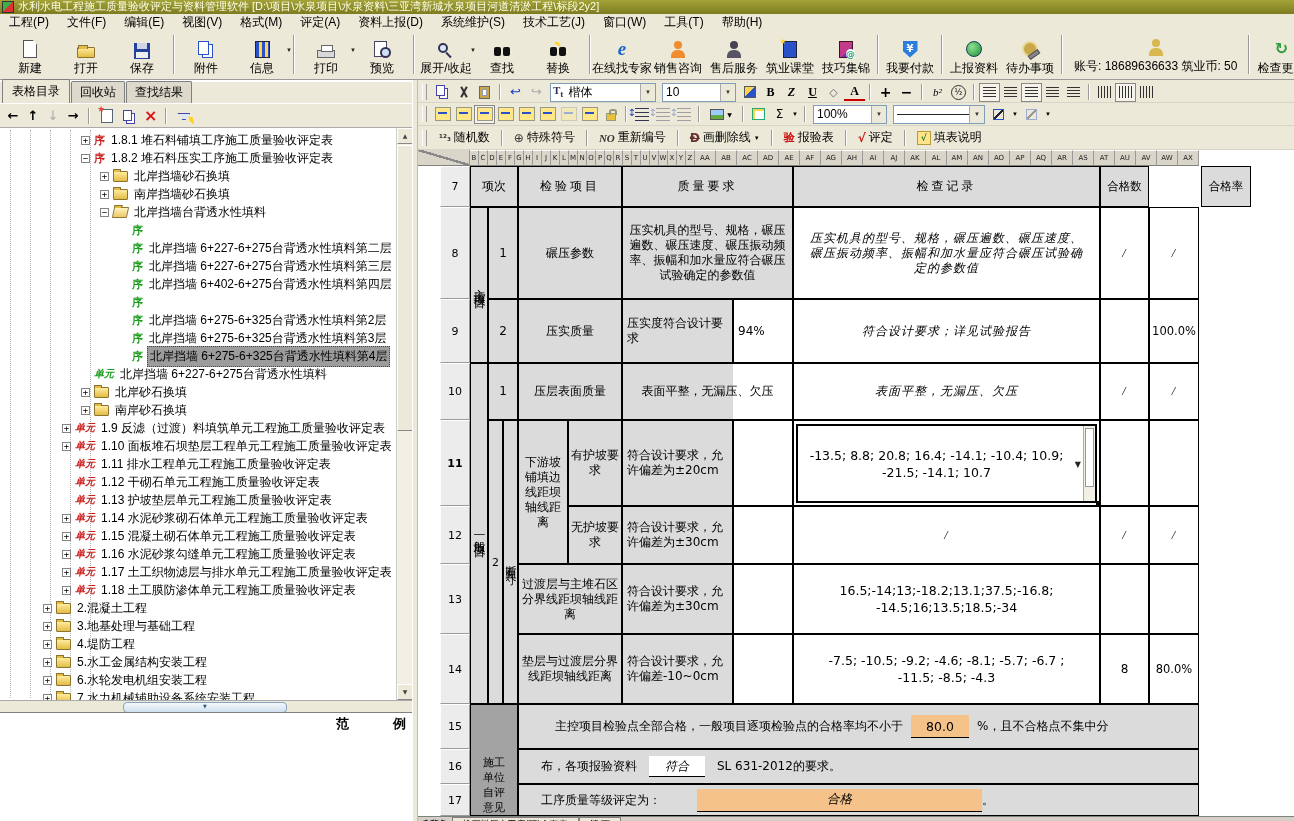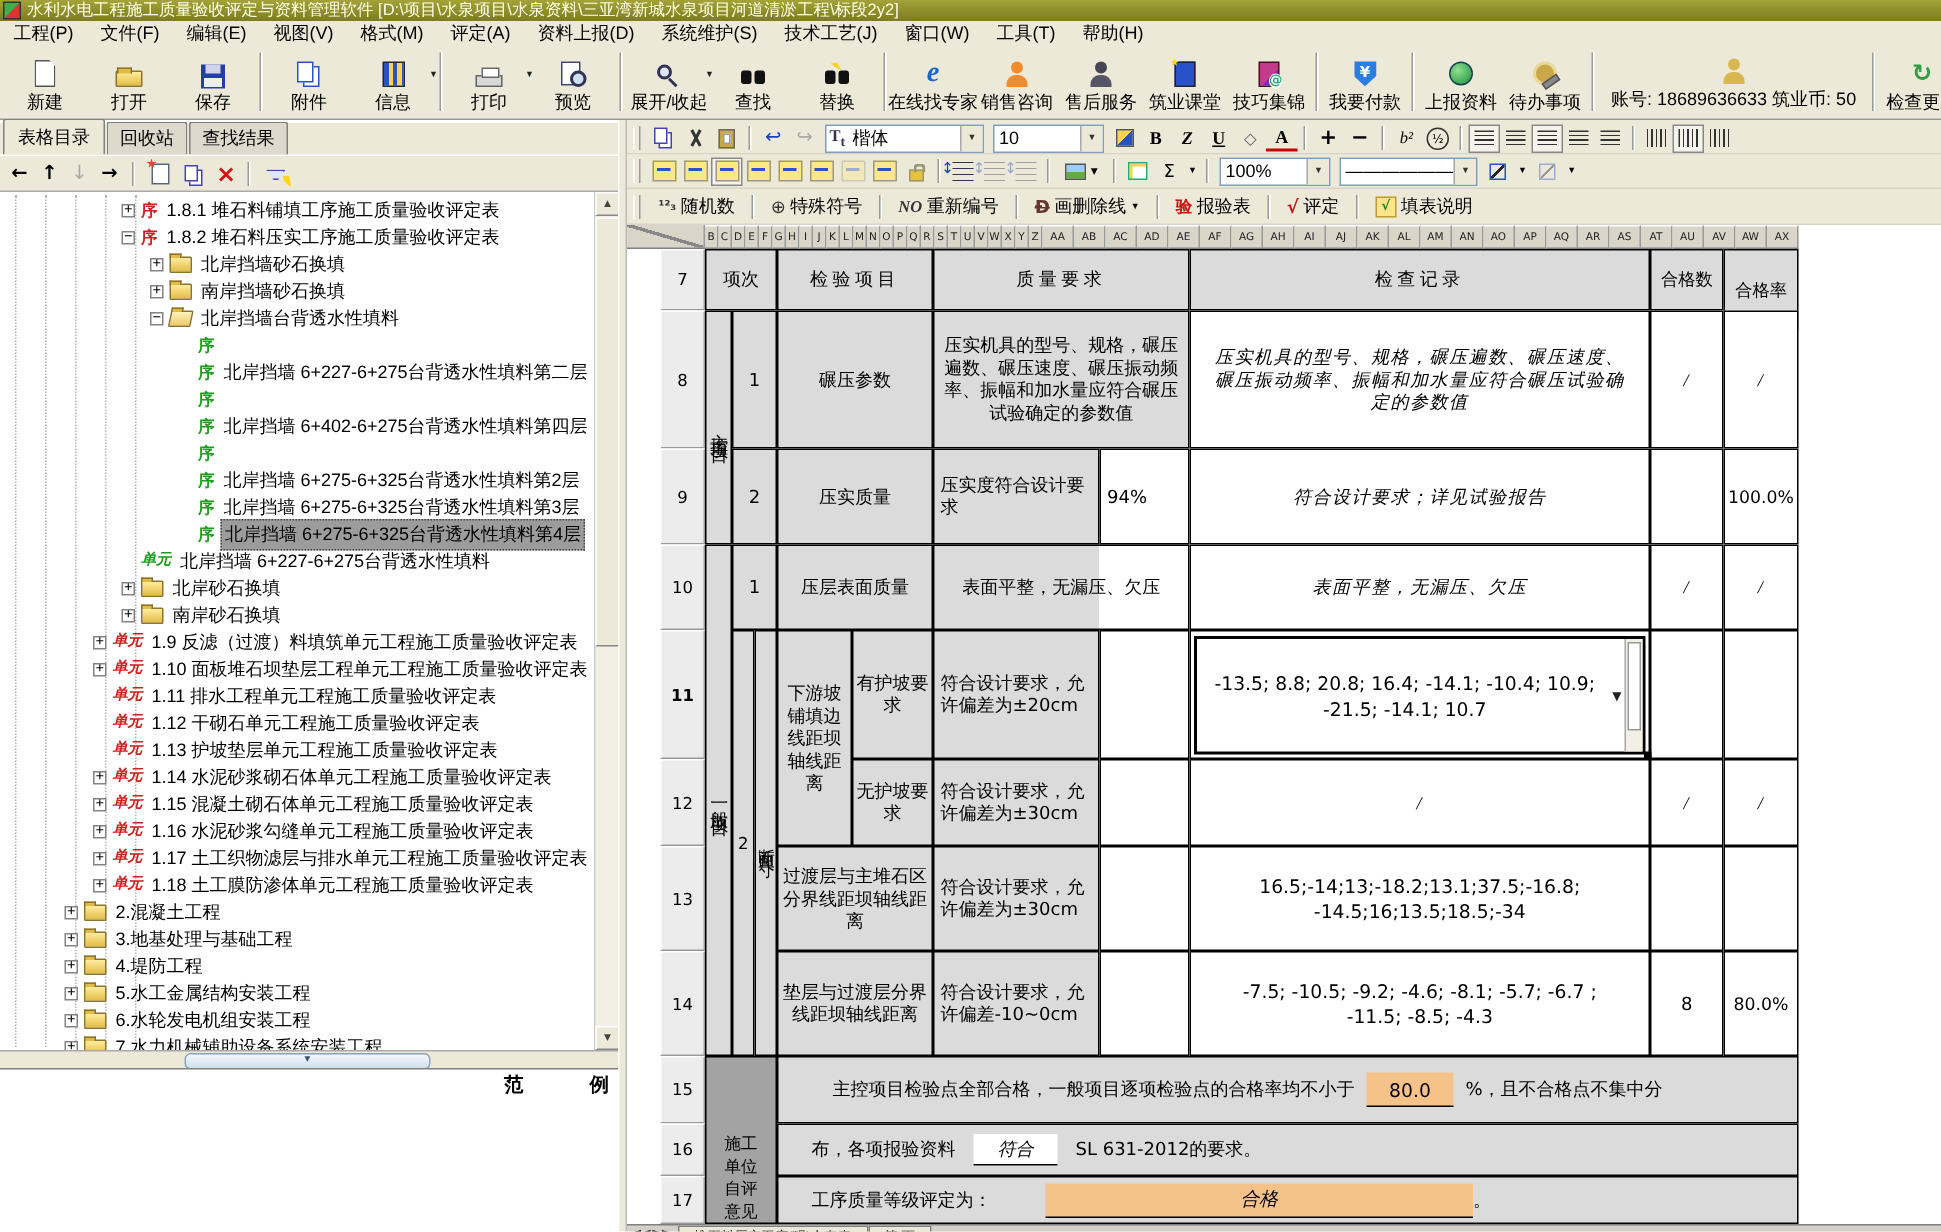--- a/index.html
+++ b/index.html
@@ -394,20 +394,21 @@
       <span class="tico seq-green">序</span>
     </div>
     <div class="trow" style="padding-left: 119px;">
       <span class="expspace"></span>
       <span class="tico seq-green">序</span>
       <span class="tlabel">北岸挡墙 6+227-6+275台背透水性填料第二层</span>
     </div>
     <div class="trow" style="padding-left: 119px;">
       <span class="expspace"></span>
       <span class="tico seq-green">序</span>
+      <span class="tlabel">北岸挡墙 6+227-6+275台背透水性填料第三层</span>
     </div>
     <div class="trow" style="padding-left: 119px;">
       <span class="expspace"></span>
       <span class="tico seq-green">序</span>
       <span class="tlabel">北岸挡墙 6+402-6+275台背透水性填料第四层</span>
     </div>
     <div class="trow" style="padding-left: 119px;">
       <span class="expspace"></span>
       <span class="tico seq-green">序</span>
     </div>
@@ -782,21 +783,21 @@
     <div class="gut" style="top: 704px; height: 45px;">15</div>
     <div class="gut" style="top: 749px; height: 35px;">16</div>
     <div class="gut" style="top: 784px; height: 32px;">17</div>
   </div>
 
 <div class="c g" style="left:470px;top:166px;width:48px;height:41px">项次</div>
 <div class="c g" style="left:518px;top:166px;width:104px;height:41px;letter-spacing:3px">检验项目</div>
 <div class="c g" style="left:622px;top:166px;width:171px;height:41px;letter-spacing:3px">质量要求</div>
 <div class="c g" style="left:793px;top:166px;width:307px;height:41px;letter-spacing:3px">检查记录</div>
 <div class="c g sm" style="left:1100px;top:166px;width:49px;height:41px">合格数</div>
-<div class="c g sm" style="left:1149px;top:166px;width:50px;height:54px">合格率</div>
+<div class="c g sm" style="left:1201px;top:166px;width:50px;height:41px">合格率</div>
 
 <div class="c g vtx" style="left:470px;top:207px;width:18px;height:156px">主控项目</div>
 <div class="c g vtx" style="left:470px;top:363px;width:18px;height:341px">一般项目</div>
 
 <div class="c g" style="left:488px;top:207px;width:30px;height:92px">1</div>
 <div class="c g" style="left:518px;top:207px;width:104px;height:92px">碾压参数</div>
 <div class="c g" style="left:622px;top:207px;width:171px;height:92px;padding:0 3px">压实机具的型号、规格，碾压遍数、碾压速度、碾压振动频率、振幅和加水量应符合碾压试验确定的参数值</div>
 <div class="c hand" style="left:793px;top:207px;width:307px;height:92px;padding:0 10px">压实机具的型号、规格，碾压遍数、碾压速度、碾压振动频率、振幅和加水量应符合碾压试验确定的参数值</div>
 <div class="c hand" style="left:1100px;top:207px;width:49px;height:92px">/</div>
 <div class="c hand" style="left:1149px;top:207px;width:50px;height:92px">/</div>

